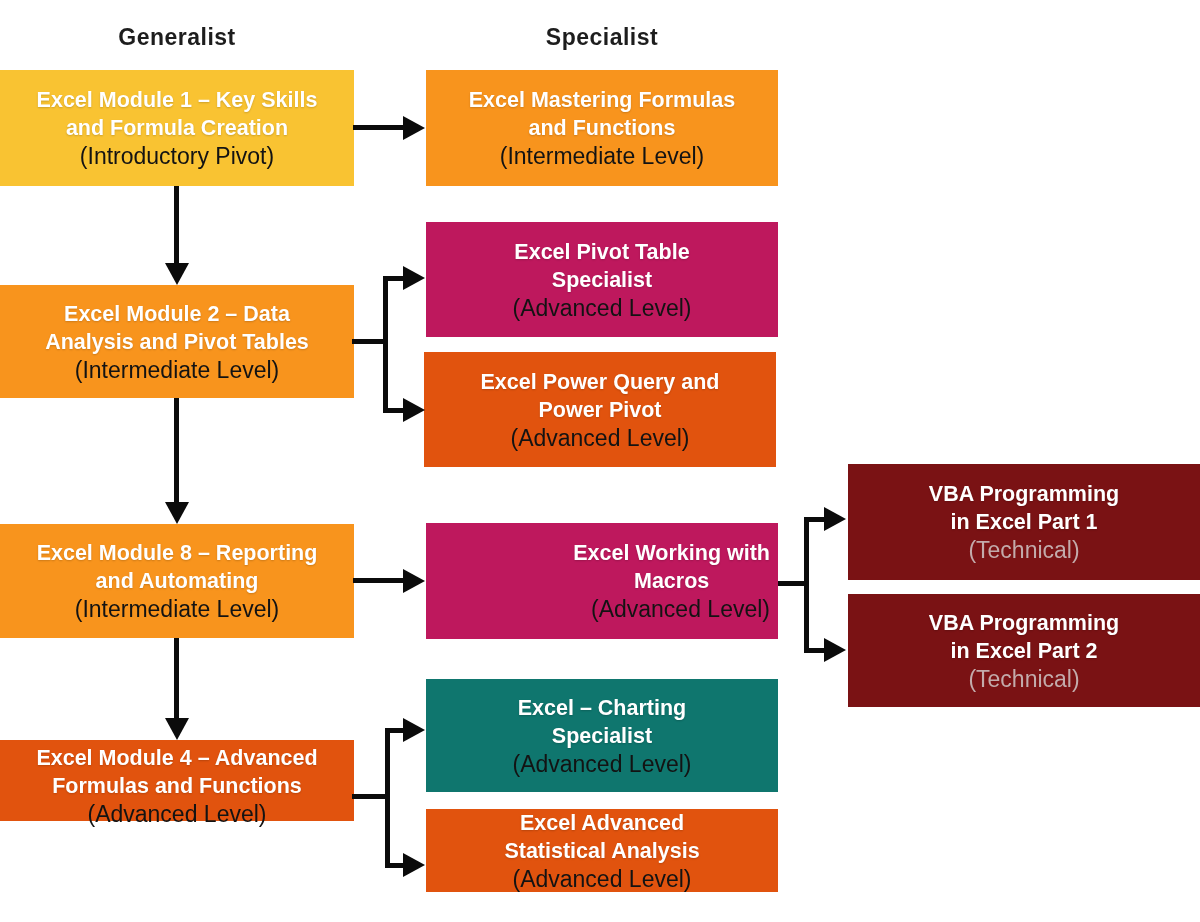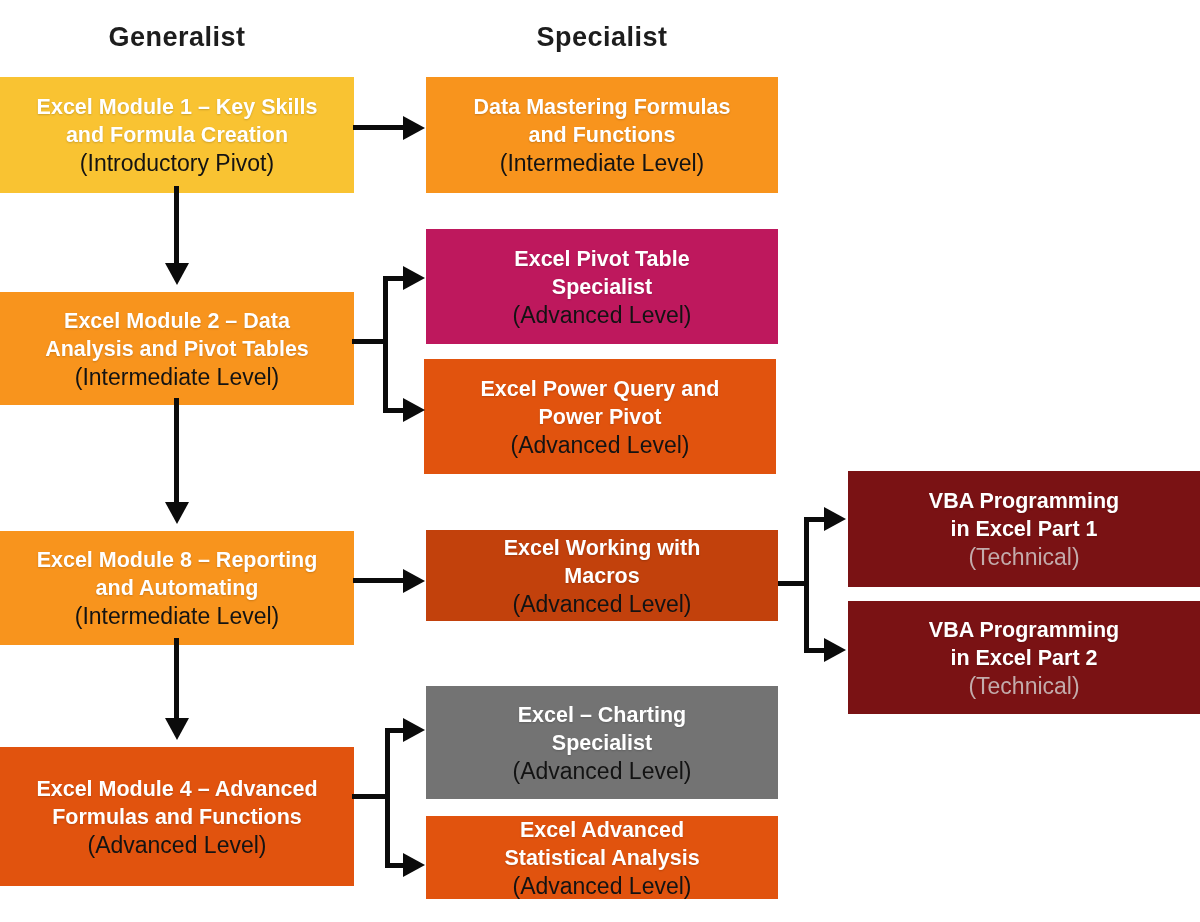--- a/index.html
+++ b/index.html
@@ -10,36 +10,35 @@
     background:#ffffff;
     overflow:hidden;
     font-family:"Liberation Sans", sans-serif;
   }
   .col-header{
     position:absolute;
     top:14px;
     height:46px;
     line-height:46px;
     text-align:center;
-    font-size:27px;
+    font-size:23px;
     font-weight:600;
     color:#1d1d1d;
     letter-spacing:0.5px;
   }
   .box{
     position:absolute;
     display:flex;
     flex-direction:column;
     align-items:center;
     justify-content:center;
     text-align:center;
     line-height:28px;
     padding:4px 8px;
     box-sizing:border-box;
-    margin-top:7px;
   }
   .box-title{
     font-weight:700;
     color:#ffffff;
     font-size:21.5px;
     white-space:pre-line;
     text-shadow:0 1px 2px rgba(0,0,0,0.18);
   }
   .box-level{
     font-size:23px;
@@ -80,51 +79,51 @@
 Analysis and Pivot Tables</div>
     <div class="box-level" style="color: rgb(19, 19, 19);">(Intermediate Level)</div>
   </div>
 
   <div class="box" style="left: 0px; top: 524px; width: 354px; height: 114px; background-color: rgb(248, 148, 29);">
     <div class="box-title">Excel Module 8 – Reporting
 and Automating</div>
     <div class="box-level" style="color: rgb(19, 19, 19);">(Intermediate Level)</div>
   </div>
 
-  <div class="box" style="left: 0px; top: 740px; width: 354px; height: 139px; background-color: rgb(225, 83, 14);">
+  <div class="box" style="left: 0px; top: 740px; width: 354px; height: 81px; background-color: rgb(225, 83, 14); justify-content: space-between;">
     <div class="box-title">Excel Module 4 – Advanced
 Formulas and Functions</div>
     <div class="box-level" style="color: rgb(19, 19, 19);">(Advanced Level)</div>
   </div>
 
   <div class="box" style="left: 426px; top: 70px; width: 352px; height: 116px; background-color: rgb(248, 148, 29);">
-    <div class="box-title">Data Mastering Formulas
+    <div class="box-title">Excel Mastering Formulas
 and Functions</div>
     <div class="box-level" style="color: rgb(19, 19, 19);">(Intermediate Level)</div>
   </div>
 
   <div class="box" style="left: 426px; top: 222px; width: 352px; height: 115px; background-color: #be185d;">
     <div class="box-title">Excel Pivot Table
 Specialist</div>
     <div class="box-level" style="color: rgb(19, 19, 19);">(Advanced Level)</div>
   </div>
 
   <div class="box" style="left: 424px; top: 352px; width: 352px; height: 115px; background-color: rgb(225, 83, 14);">
     <div class="box-title">Excel Power Query and
 Power Pivot</div>
     <div class="box-level" style="color: rgb(19, 19, 19);">(Advanced Level)</div>
   </div>
 
-  <div class="box" style="left: 426px; top: 523px; width: 352px; height: 91px; background-color: #c2410c;">
+  <div class="box" style="left: 426px; top: 523px; width: 352px; height: 116px; background-color: #be185d; align-items: flex-end;">
     <div class="box-title">Excel Working with
 Macros</div>
     <div class="box-level" style="color: rgb(19, 19, 19);">(Advanced Level)</div>
   </div>
 
-  <div class="box" style="left: 426px; top: 679px; width: 352px; height: 113px; background-color: #737373;">
+  <div class="box" style="left: 426px; top: 679px; width: 352px; height: 113px; background-color: #0f766e;">
     <div class="box-title">Excel – Charting
 Specialist</div>
     <div class="box-level" style="color: rgb(19, 19, 19);">(Advanced Level)</div>
   </div>
 
   <div class="box" style="left: 426px; top: 809px; width: 352px; height: 83px; background-color: rgb(225, 83, 14);">
     <div class="box-title">Excel Advanced
 Statistical Analysis</div>
     <div class="box-level" style="color: rgb(19, 19, 19);">(Advanced Level)</div>
   </div>

